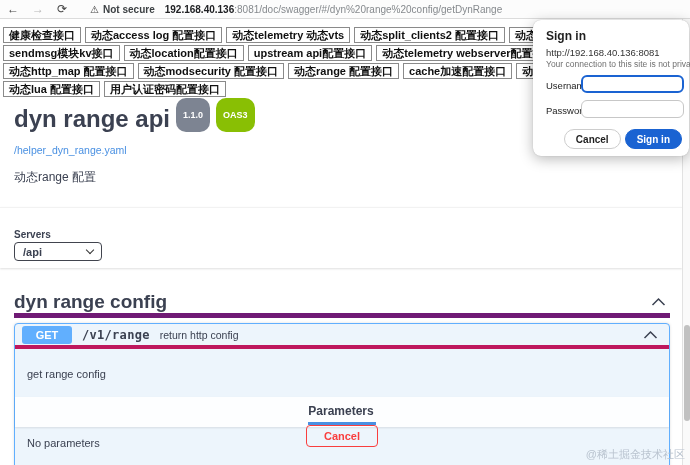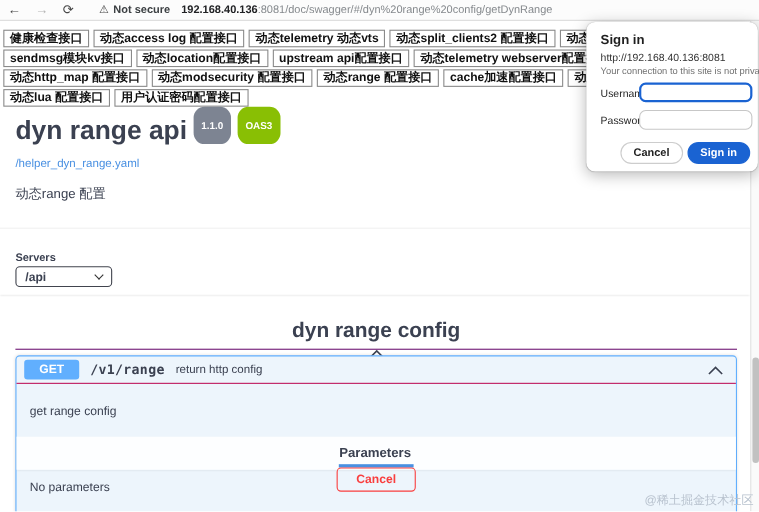--- a/index.html
+++ b/index.html
@@ -40,30 +40,30 @@
   .srv-label { position:absolute; left:14px; top:21px; font-size:10px; font-weight:bold; color:#3b4151; }
   .server-select { position:absolute; left:14px; top:34px; width:88px; height:19px; background:#fff;
                    border:1.5px solid #41444e; border-radius:4px; display:flex; align-items:center;
                    justify-content:space-between; padding:0 8px; font-size:11px; font-weight:bold;
                    color:#3b4151; cursor:pointer; }
   .sel-chev { width:6px; height:6px; border-right:1.6px solid #333; border-bottom:1.6px solid #333;
               transform:rotate(45deg); margin-top:-3px; }
 
   
   .optag { position:absolute; left:14px; top:290px; width:656px; height:28px;
-           border-bottom:1px solid #701a75; display:flex; align-items:center; justify-content:space-between;flex-direction:column; }
+           border-bottom:5px solid #701a75; display:flex; align-items:center; justify-content:space-between; }
   .optag h3 { font-size:19px; font-weight:bold; color:#3b4151; cursor:pointer; }
   .chev-btn { background:none; border:none; cursor:pointer; padding:2px 4px; }
 
   
   .opblock { position:absolute; left:14px; top:323px; width:656px; height:150px;
              background:#edf5fc; border:1px solid #61affe; border-radius:4px;
              box-shadow:0 0 3px rgba(0,0,0,.12); }
   .op-summary { height:25px; display:flex; align-items:center; gap:10px; padding:0 7px;
-                border-bottom:1px solid #be185d; cursor:pointer; }
+                border-bottom:4px solid #be185d; cursor:pointer; }
   .method-badge { background:#61affe; color:#fff; font-weight:bold; font-size:11px; border-radius:3px;
                   width:50px; text-align:center; padding:3px 0; }
   .op-path { font-family:"DejaVu Sans Mono",monospace; font-size:12px; font-weight:bold;
              color:#3b4151; letter-spacing:.3px; }
   .op-summ-text { font-size:10.5px; color:#3b4151; }
   .op-chev { margin-left:auto; }
   .op-desc { padding:19px 12px 0; font-size:11px; color:#3b4151; }
   .op-sec-header { position:absolute; left:0; right:0; top:73px; height:30px;
                    background:rgba(255,255,255,.88); box-shadow:0 1px 2px rgba(0,0,0,.1);
                    display:flex; align-items:center; justify-content:space-between; padding:0 12px;flex-direction:column; }

